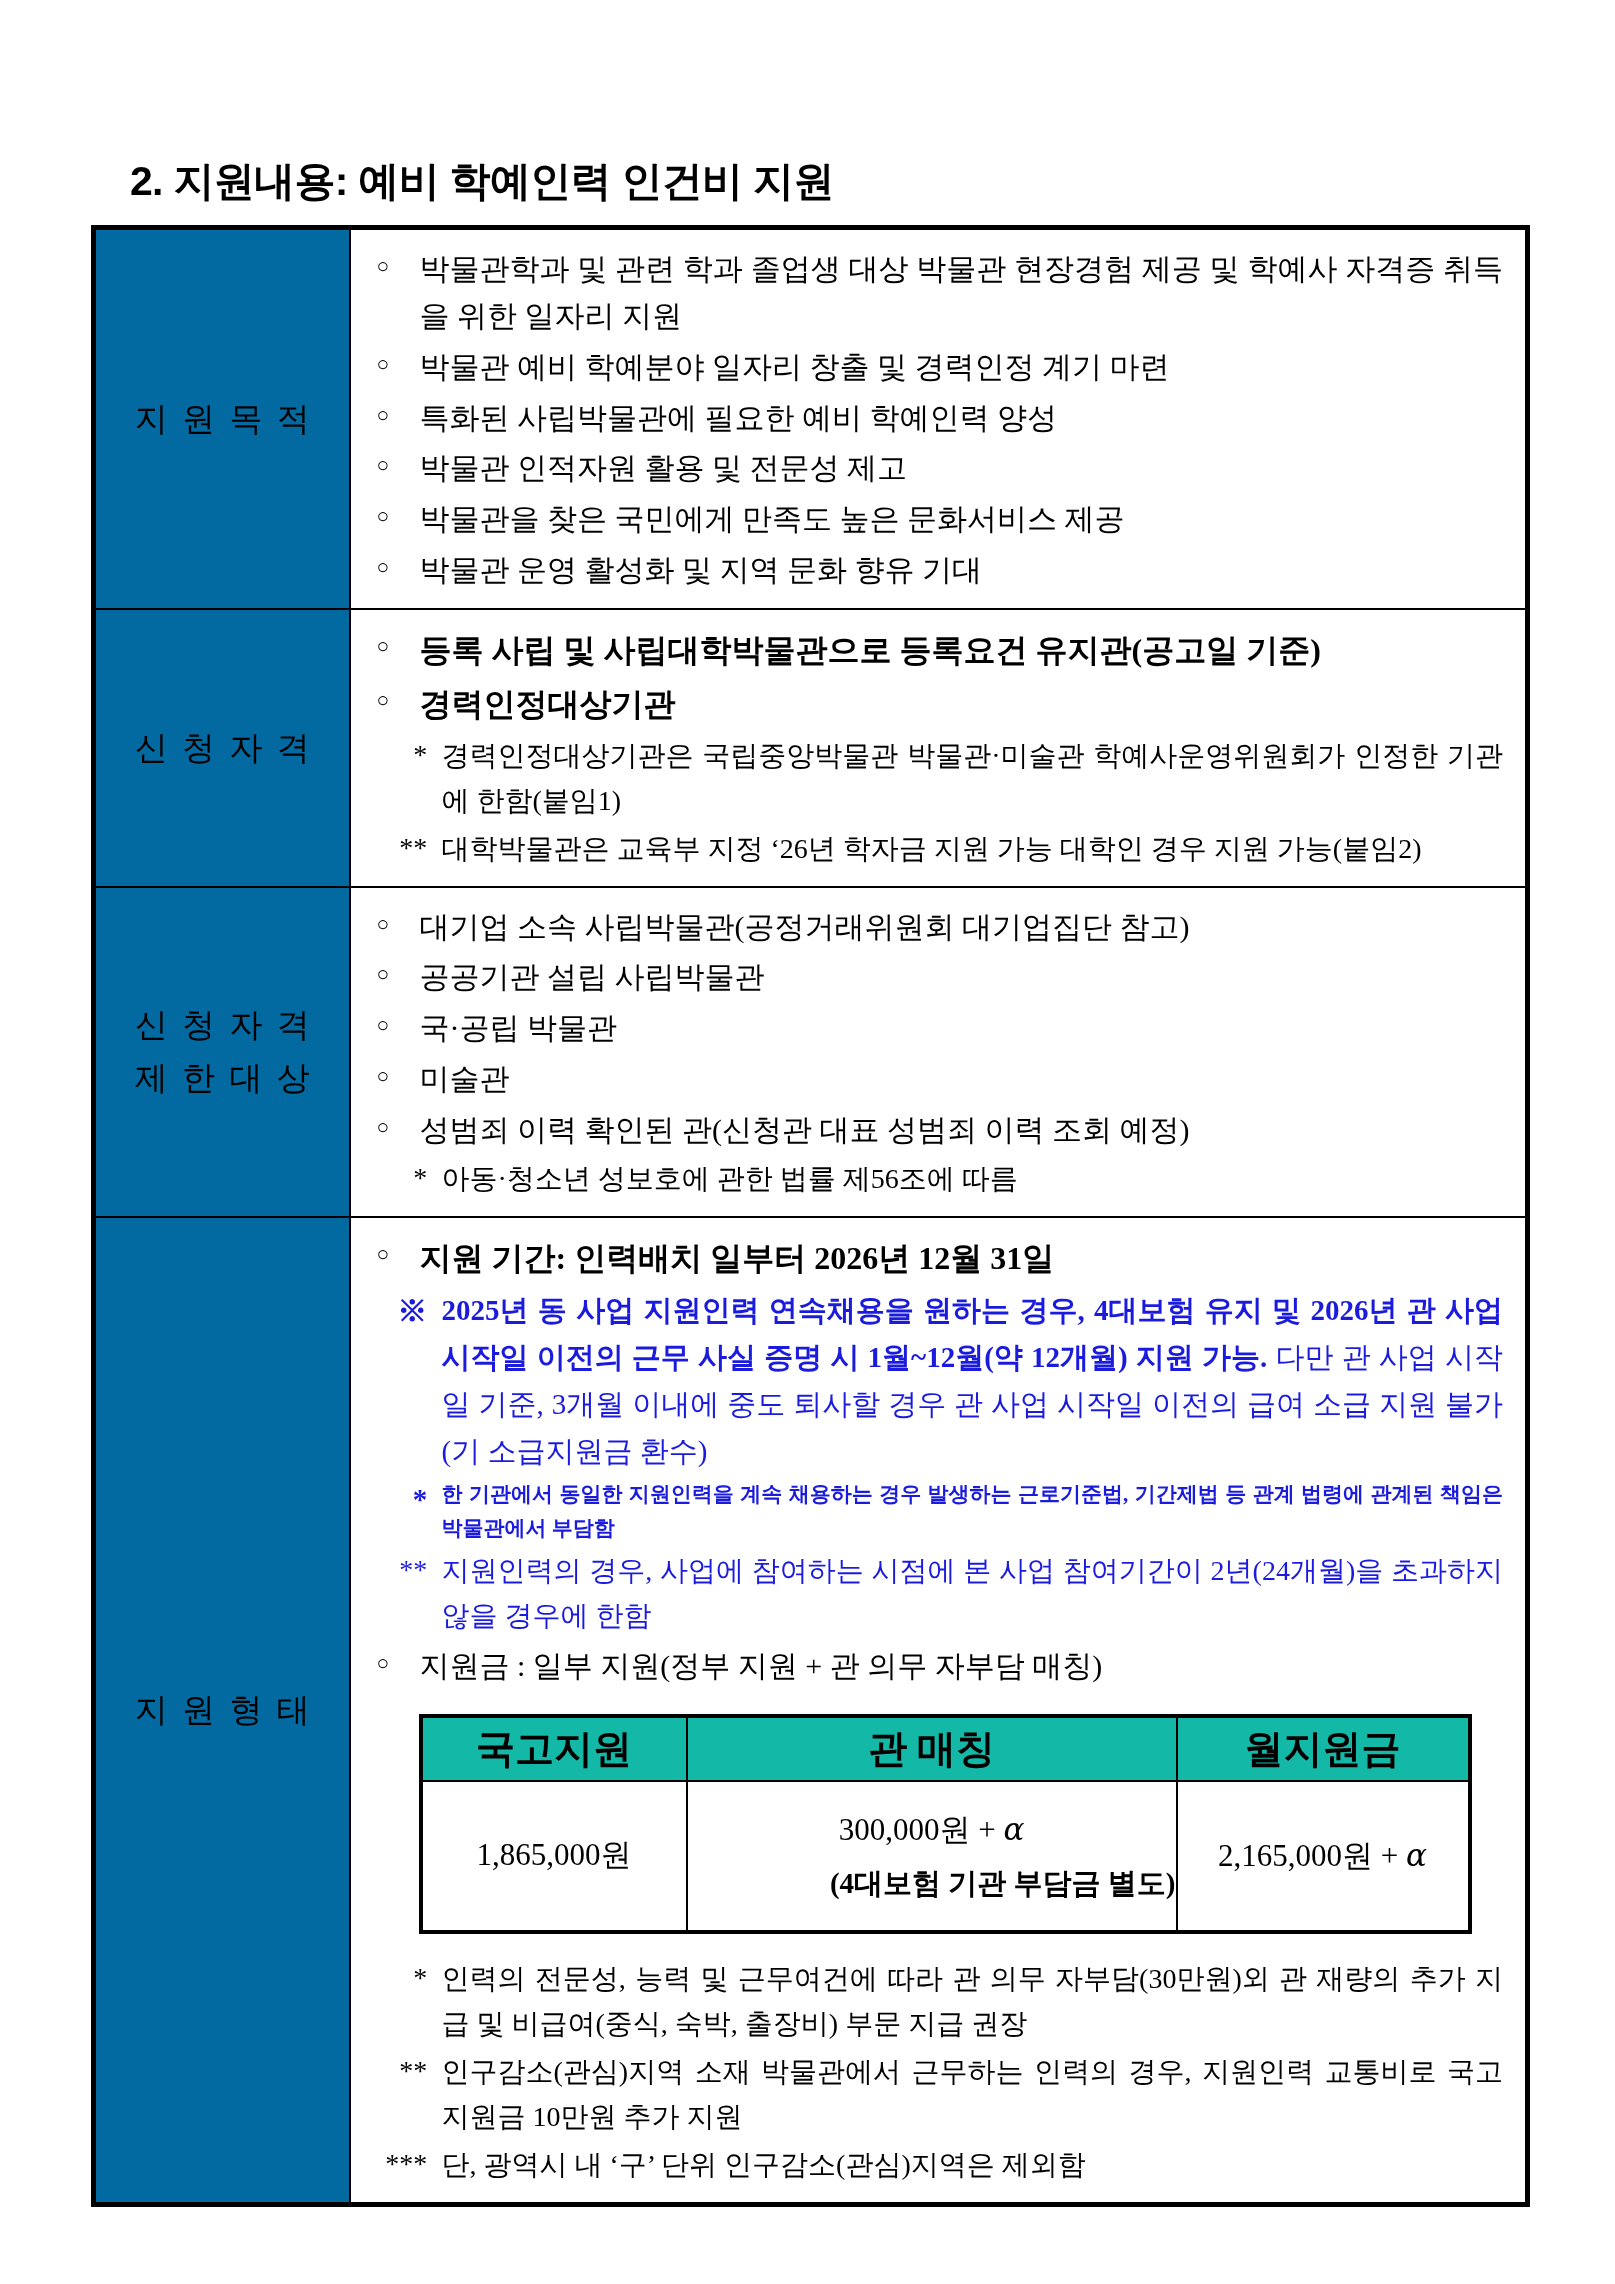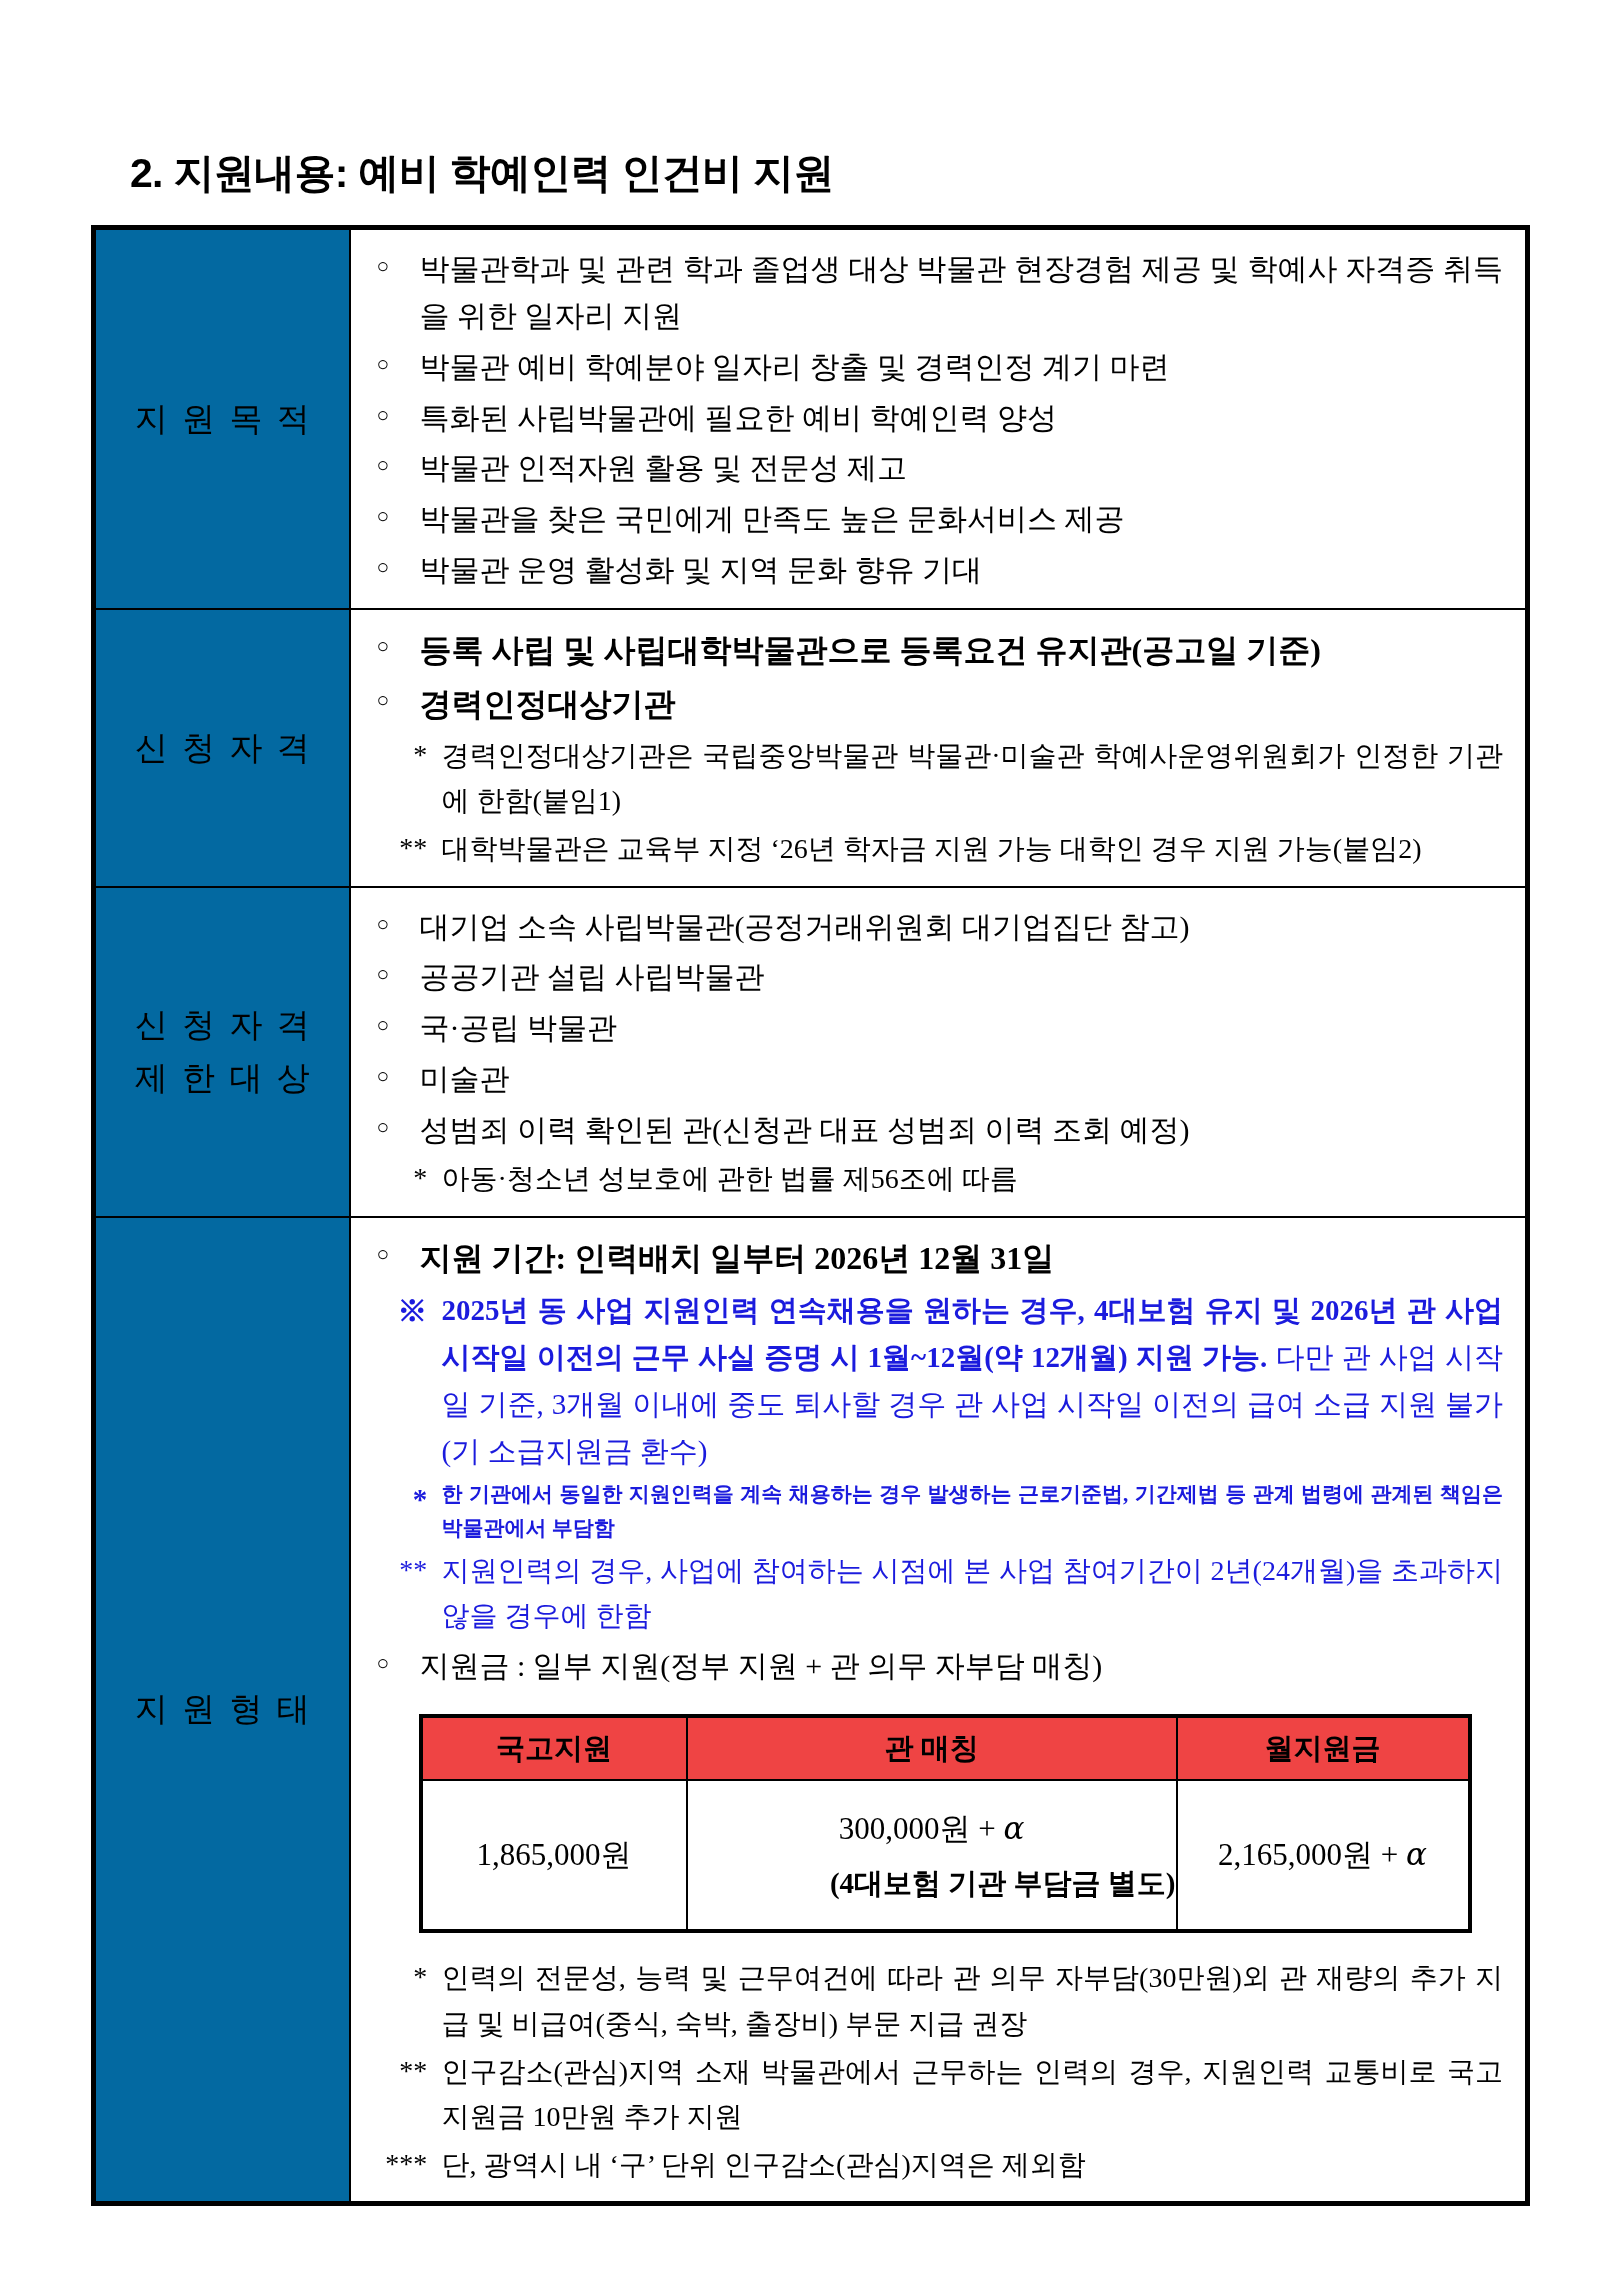--- a/index.html
+++ b/index.html
@@ -9,21 +9,21 @@
     color: #000;
     font-family: "Liberation Serif", "DejaVu Serif", serif;
     position: relative;
   }
   .page { position: absolute; inset: 0; }
 
   
   .doc-title {
     position: absolute;
     left: 130px;
-    top: 146px;
+    top: 154px;
     font-family: "Liberation Sans", "DejaVu Sans", sans-serif;
     font-weight: 800;
     font-size: 41px;
     letter-spacing: -0.7px;
     white-space: nowrap;
   }
 
   
   table.doc {
     position: absolute;
@@ -92,22 +92,22 @@
   table.money {
     width: 1049px;
     margin: 25px 0 22px 42px;
     border-collapse: collapse;
     border: 4.6px solid #000;
     text-align: center;
     table-layout: fixed;
   }
   table.money th, table.money td { border: 2px solid #000; }
   table.money th {
-    background: #ef4444;
-    font-size: 29px;
+    background: #14b8a6;
+    font-size: 39px;
     font-weight: 700;
     height: 64px;
     vertical-align: middle;
   }
   table.money td {
     font-size: 31px;
     height: 151px;
     vertical-align: middle;
   }
   col.c-gov { width: 266px; }

